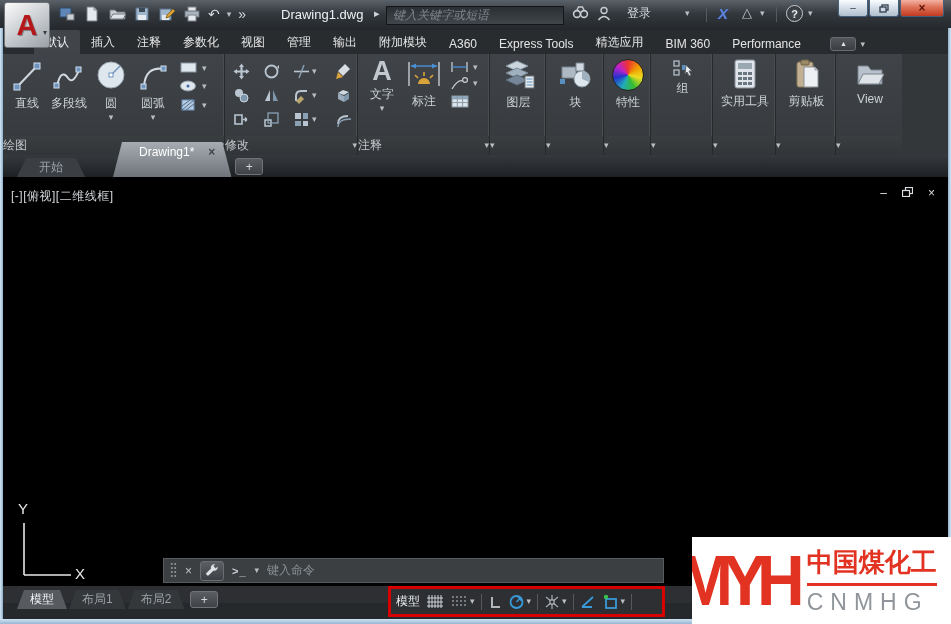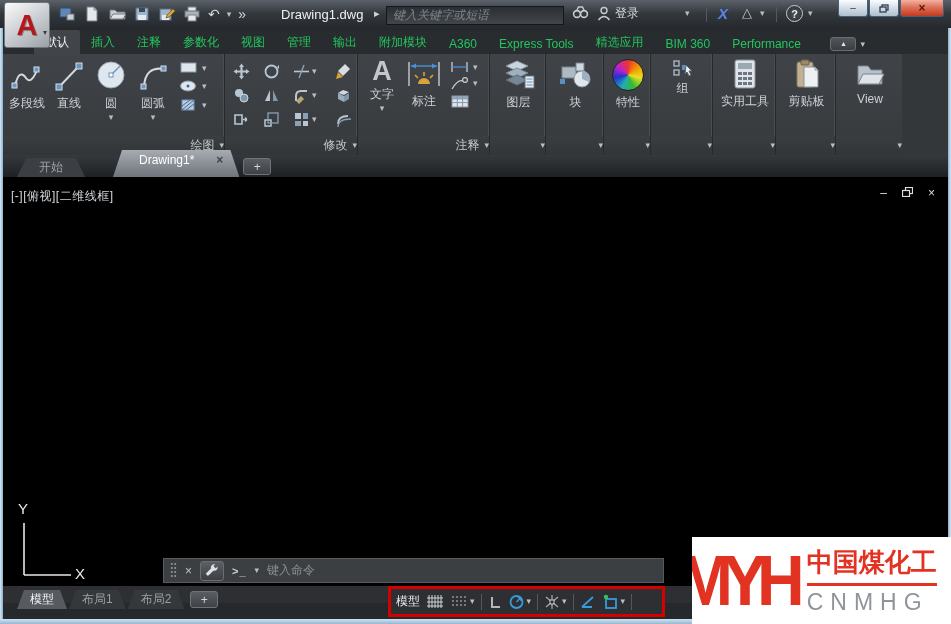--- a/index.html
+++ b/index.html
@@ -21,47 +21,47 @@
   .abtn .caret{position:absolute;right:2px;bottom:10px;color:#3a3e42;font-size:8px;}
   .qat{position:absolute;left:58px;top:5px;display:flex;align-items:center;gap:7px;z-index:10;}
   .qicon{width:18px;height:18px;display:flex;align-items:center;justify-content:center;}
   .qtext{color:#d6dade;font-size:14px;line-height:1;}
   .title-text{position:absolute;left:281px;top:7px;color:#eef1f4;font-size:13px;}
   .flyout{position:absolute;left:374px;top:7px;color:#cfd4d8;font-size:11px;}
   .search{position:absolute;left:386px;top:5px;width:178px;height:19px;}
   .search input{width:100%;height:100%;box-sizing:border-box;background:linear-gradient(#2b2f33,#41464b);
         border:1px solid #14171a;color:#c8cdd2;font-size:12px;padding:0 6px;outline:none;}
   .search input::placeholder{color:#7e858c;font-style:italic;}
-  .tbicon{position:absolute;top:5px;display:flex;align-items:center;gap:4px;color:#d6dade;font-size:12px;}
+  .tbicon{position:absolute;top:5px;display:flex;align-items:center;gap:16px;color:#d6dade;font-size:12px;}
   .tbsep{position:absolute;top:7px;width:1px;height:15px;background:#55595d;}
   .xlogo{font-weight:bold;font-style:italic;font-size:15px;color:#5d82d8;text-shadow:0 0 1px #2a4a9a;}
   .tri{font-size:13px;color:#c8ccd0;}
   .helpc{width:15px;height:15px;border-radius:50%;border:1px solid #c8ccd0;display:flex;align-items:center;justify-content:center;
          color:#e8ecef;font-size:11px;font-weight:bold;background:radial-gradient(#4a4f54,#2d3135);}
   .winbtns{position:absolute;right:7px;top:0;display:flex;z-index:20;}
   .wbtn{width:28px;height:16px;border:1px solid #44607e;border-top:none;margin-left:1px;
         background:linear-gradient(#fbfdfe,#d7e0ea 45%,#b0bfcd);border-radius:0 0 3px 3px;
         display:flex;align-items:center;justify-content:center;font-size:10px;color:#2e3c4c;line-height:1;}
   .wbtn.close{width:42px;background:linear-gradient(#f4b2a2,#de7158 45%,#c23a20);color:#5e1407;font-size:12px;font-weight:bold;}
 
   
   .tabrow{position:absolute;left:0;top:30px;width:100%;height:24px;background:#292c2f;
           display:flex;align-items:flex-end;padding-left:34px;box-sizing:border-box;}
-  .rtab{padding:4px 11px 3px;font-size:12px;color:#22c55e;white-space:nowrap;}
+  .rtab{padding:4px 11px 3px;font-size:12px;color:#e5e5e5;white-space:nowrap;}
   .rtab.active{background:#41454a;color:#f2f4f6;border-radius:2px 2px 0 0;}
   .ribcollapse{position:absolute;right:86px;top:37px;display:flex;align-items:center;gap:4px;}
   .pill{width:24px;height:12px;background:linear-gradient(#53575c,#3a3e42);border:1px solid #6a6e72;border-radius:3px;
         display:flex;align-items:center;justify-content:center;color:#e4e8eb;font-size:8px;line-height:1;}
 
   
   .ribbon{position:absolute;left:3px;top:54px;width:945px;height:101px;background:#3b3e41;display:flex;}
   .panel{height:100%;border-right:1px solid #26282a;box-shadow:inset -1px 0 0 #4b4e51;
          display:flex;flex-direction:column;box-sizing:border-box;background:linear-gradient(#404448,#36393c);}
   .panel-body{flex:1;display:flex;padding:2px 1px 0 3px;}
-  .panel-foot{height:19px;display:flex;align-items:center;justify-content:flex-end;gap:5px;
+  .panel-foot{height:19px;display:flex;align-items:center;justify-content:space-between;gap:5px;
               font-size:12px;color:#c2c7cb;background:linear-gradient(#3b3e41,#323538);}
   .caret{font-size:9px;color:#b9bec2;line-height:1;}
   .bigbtn{width:42px;display:flex;flex-direction:column;align-items:center;gap:1px;padding-top:2px;}
   .bigbtn .lbl{font-size:12px;color:#ced3d7;white-space:nowrap;}
   .smallcol{display:flex;flex-direction:column;gap:4px;padding:5px 0 0 5px;}
   .srow{display:flex;align-items:center;gap:3px;}
   .mgrid{display:grid;grid-template-columns:30px 30px 42px 28px;grid-auto-rows:24px;padding:3px 0 0 5px;}
   .mcell{display:flex;align-items:center;gap:2px;}
   .centerbtn{flex:1;display:flex;flex-direction:column;align-items:center;gap:3px;padding-top:3px;}
   .centerbtn .lbl{font-size:12px;color:#ced3d7;white-space:nowrap;}
@@ -69,21 +69,21 @@
   .wheel{width:30px;height:30px;border-radius:50%;
          background:conic-gradient(#e33,#e90,#ed2,#3b3,#2ab,#23c,#b2c,#e33);
          border:1px solid #222;}
 
   
   .filetabs{position:absolute;left:3px;top:155px;width:945px;height:22px;
             background:linear-gradient(#35383c,#1e2124);display:flex;align-items:flex-end;padding-left:14px;box-sizing:border-box;}
   .ftab{height:19px;display:flex;align-items:center;justify-content:center;font-size:12px;
         clip-path:polygon(9px 0,calc(100% - 9px) 0,100% 100%,0 100%);padding:0 22px;}
   .ftab.start{background:#3b3f43;color:#9ba2a8;margin-right:28px;}
-  .ftab.active{background:linear-gradient(#a6acb2,#6e747a);color:#fff;gap:22px;padding:0 16px 8px 26px;}
+  .ftab.active{background:linear-gradient(#a6acb2,#6e747a);color:#fff;gap:14px;padding:0 16px 16px 26px;}
   .ftab .x{color:#3f444a;font-size:12px;font-weight:bold;}
   .newtab{width:26px;height:15px;background:linear-gradient(#5a5e63,#3e4246);border:1px solid #707478;border-radius:3px;
           color:#d4d8db;display:flex;align-items:center;justify-content:center;font-size:12px;margin:0 0 2px 4px;}
 
   
   .canvas{position:absolute;left:3px;top:177px;width:945px;height:409px;background:#000;}
   .vplabel{position:absolute;left:8px;top:11px;color:#d4d8dc;font-size:12px;letter-spacing:.5px;}
   .vpctrl{position:absolute;right:13px;top:9px;display:flex;gap:15px;color:#dadee1;font-size:12px;align-items:center;}
   .ucs{position:absolute;left:4px;top:322px;}
   .cmdbar{position:absolute;left:160px;top:381px;width:501px;height:25px;background:#3c3f42;border:1px solid #575a5e;
@@ -244,34 +244,34 @@
   <div class="ribcollapse">
     <span class="pill">▴</span>
     <span class="caret">▾</span>
   </div>
 
   <div class="ribbon">
 
     <div class="panel" style="width:222px">
       <div class="panel-body">
         <div class="bigbtn">
+          <svg width="34" height="36">
+            <line x1="7" y1="29" x2="27" y2="8" stroke="#d0d8e0" stroke-width="2"></line>
+            <rect x="4" y="26" width="6" height="6" fill="#6f93bd" stroke="#cfe0f0"></rect>
+            <rect x="24" y="5" width="6" height="6" fill="#6f93bd" stroke="#cfe0f0"></rect>
+          </svg>
+          <span class="lbl">直线</span>
+        </div>
+        <div class="bigbtn">
           <svg width="36" height="36">
             <path d="M6 28 Q10 10 17 20 Q22 27 28 12" fill="none" stroke="#d0d8e0" stroke-width="2"></path>
             <rect x="3" y="25" width="5" height="5" fill="#6f93bd" stroke="#cfe0f0"></rect>
             <rect x="25" y="9" width="5" height="5" fill="#6f93bd" stroke="#cfe0f0"></rect>
           </svg>
           <span class="lbl">多段线</span>
-        </div>
-        <div class="bigbtn">
-          <svg width="34" height="36">
-            <line x1="7" y1="29" x2="27" y2="8" stroke="#d0d8e0" stroke-width="2"></line>
-            <rect x="4" y="26" width="6" height="6" fill="#6f93bd" stroke="#cfe0f0"></rect>
-            <rect x="24" y="5" width="6" height="6" fill="#6f93bd" stroke="#cfe0f0"></rect>
-          </svg>
-          <span class="lbl">直线</span>
         </div>
         <div class="bigbtn">
           <svg width="34" height="36">
             <circle cx="17" cy="17" r="13" fill="#dfe7ee" stroke="#9aa8b4"></circle>
             <line x1="17" y1="17" x2="26" y2="8" stroke="#6f93bd" stroke-width="1.5"></line>
             <rect x="15" y="15" width="4" height="4" fill="#fff" stroke="#6f93bd"></rect>
           </svg>
           <span class="lbl">圆</span>
           <span class="caret">▾</span>
         </div>

